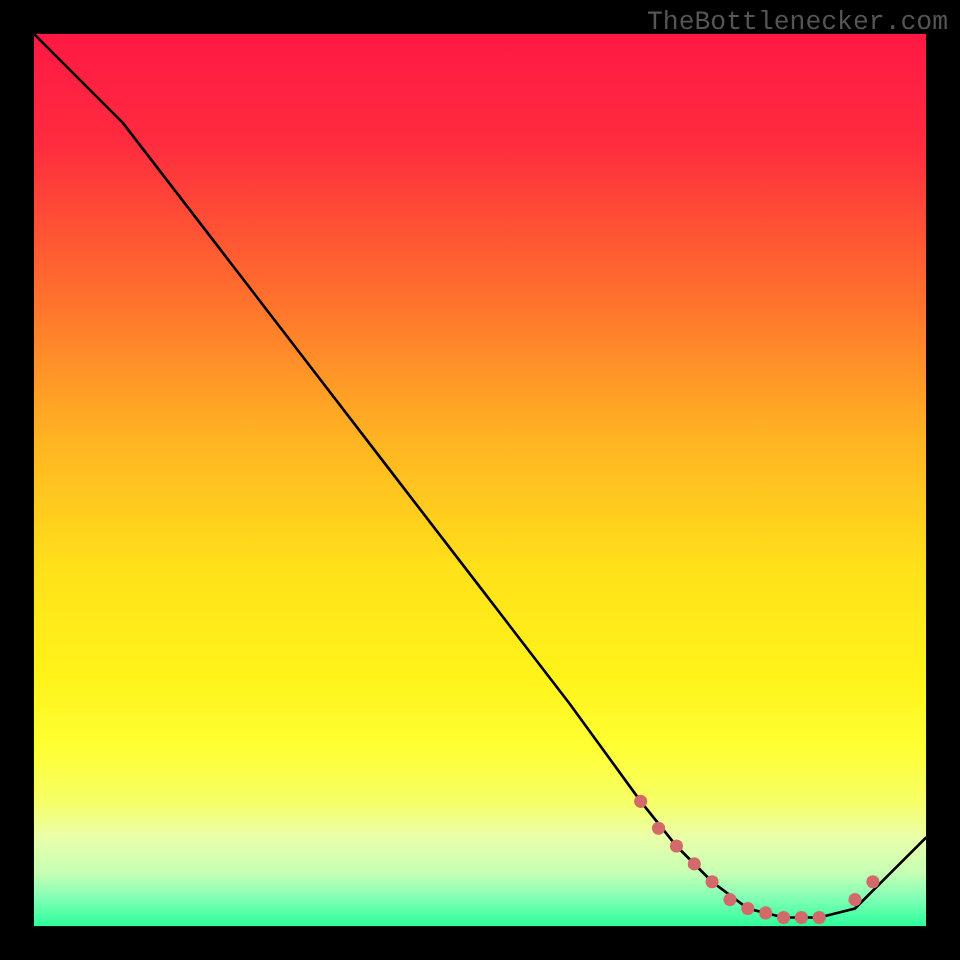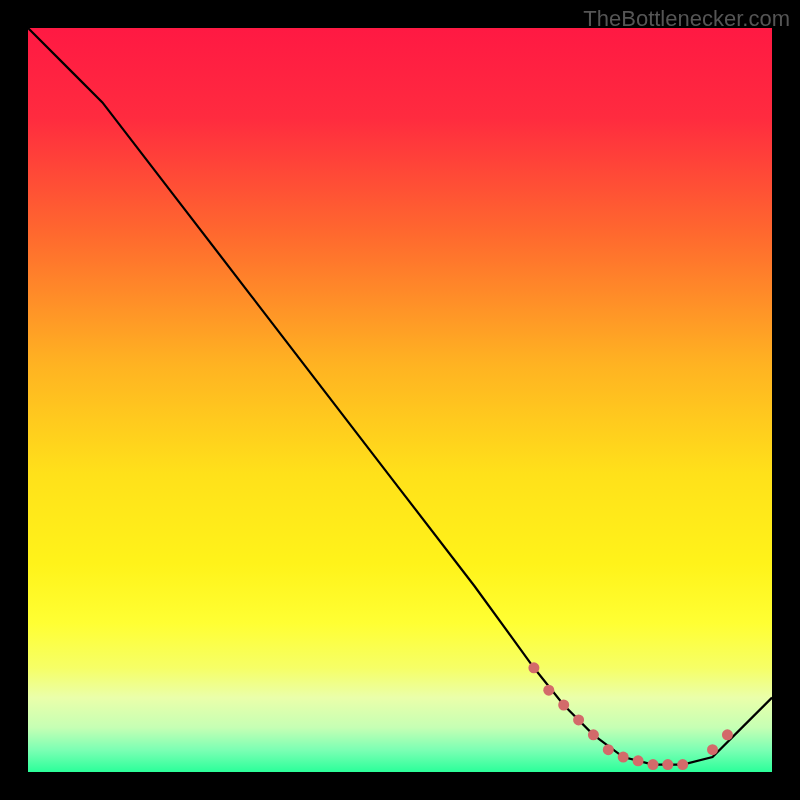--- a/index.html
+++ b/index.html
@@ -7,20 +7,21 @@
     width: 800px;
     height: 800px;
     background: #000;
     position: relative;
     font-family: Arial, sans-serif;
   }
   .container {
     width: 800px;
     height: 800px;
     position: relative;
+    font-family: Liberation Mono, monospace;
   }
   .watermark {
     position: absolute;
     top: 6px;
     right: 10px;
     color: #555;
     font-size: 22px;
     font-weight: normal;
     z-index: 10;
   }

